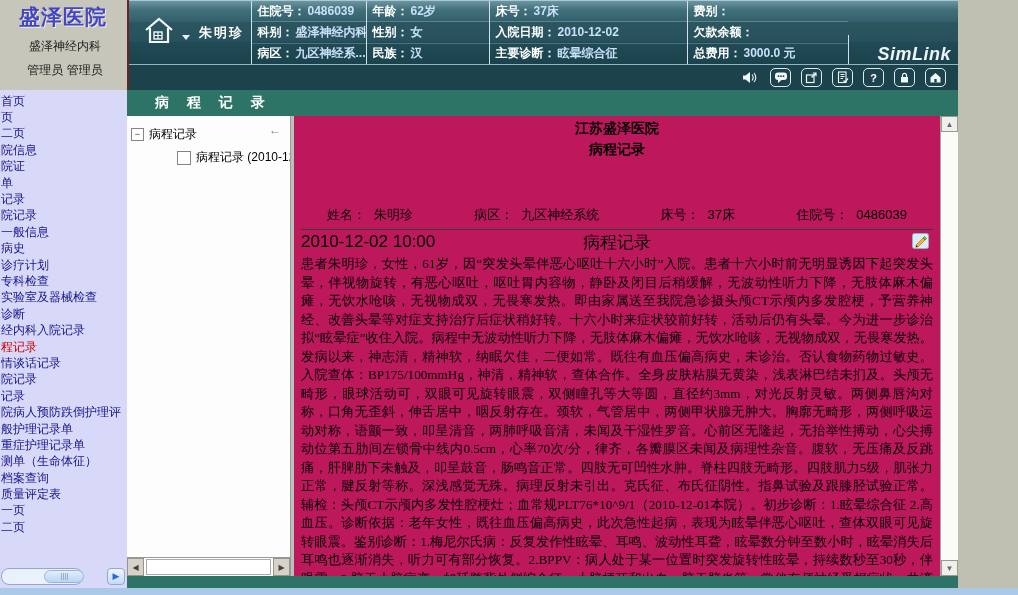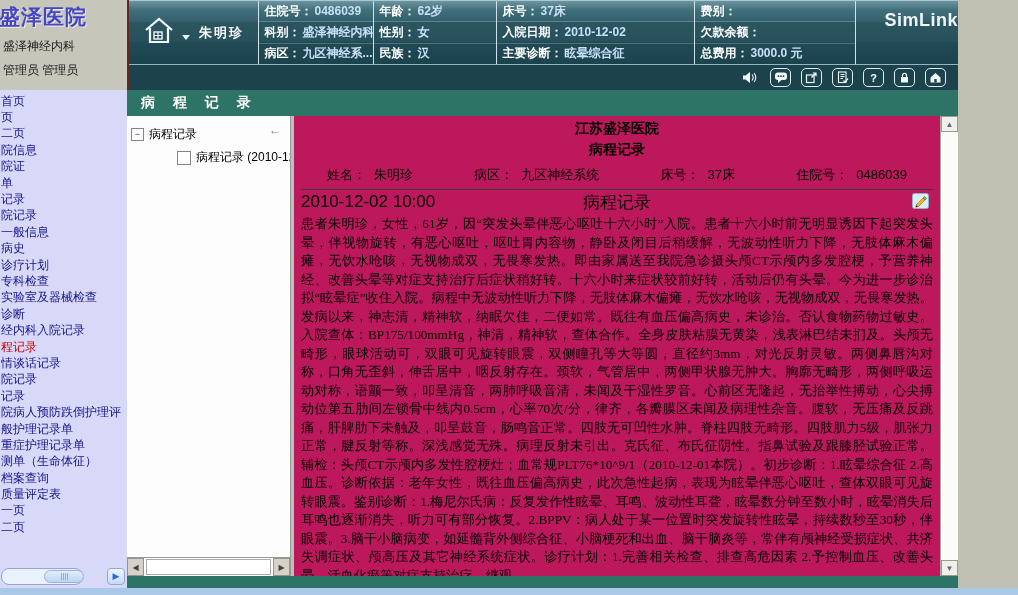--- a/index.html
+++ b/index.html
@@ -1,21 +1,21 @@
 <!DOCTYPE html>
 <html><head>
 <meta charset="utf-8">
 <style>
   html,body{margin:0;padding:0;}
   .page{position:relative;width:1018px;height:595px;background:#bfbfb2;overflow:hidden;
         font-family:"Liberation Sans","DejaVu Sans",sans-serif;}
 
   
   .logo-panel{position:absolute;left:0;top:0;width:127px;height:90px;background:#c6c6ba;
-              padding:3px 0 0 3px;box-sizing:border-box;overflow:hidden;}
+              padding:3px 0 0 3px;box-sizing:border-box;overflow:hidden;text-align:center;}
   .logo-text{color:#4545c4;font-size:21px;font-weight:bold;letter-spacing:1px;white-space:nowrap;
              text-shadow:1px 1px 0 #ecece4;margin-left:-4px;}
   .logo-sub{font-size:12px;color:#1a1a1a;margin-top:7px;white-space:nowrap;}
 
   
   .sidebar{position:absolute;left:0;top:90px;width:127px;height:505px;background:#d8d8f8;
            overflow:hidden;box-sizing:border-box;padding:3px 0 0 1px;}
   .side-item{height:16.4px;display:flex;align-items:center;font-size:12px;color:#14148e;
              white-space:nowrap;overflow:hidden;cursor:pointer;}
   .side-item.active{color:#cc0000;}
@@ -41,36 +41,36 @@
   .caret-down{width:0;height:0;border-left:4px solid transparent;border-right:4px solid transparent;
               border-top:5px solid #e8f2f6;margin-top:10px;}
   .nav-name{font-size:13px;font-weight:bold;letter-spacing:2px;margin-left:4px;}
   .info-grid{display:flex;height:100%;border-left:1px solid #cfe2ea;}
   .info-col{display:flex;flex-direction:column;border-right:1px solid #cfe2ea;box-sizing:border-box;}
   .col1{width:115px;} .col2{width:123px;} .col3{width:198px;} .col4{width:160px;border-right:none;}
   .info-cell{flex:1;display:flex;align-items:center;padding-left:5px;font-size:12px;font-weight:bold;
              color:#ffffff;white-space:nowrap;overflow:hidden;border-bottom:1px solid rgba(255,255,255,0.22);}
   .info-col .info-cell:last-child{border-bottom:none;}
   .info-cell .val{color:#c9e0f8;margin-left:2px;}
-  .brand{flex:1;color:#eef4f8;font-weight:bold;font-size:18px;
-         padding:9px 0 0 28px;letter-spacing:0.5px;border-left:1px solid #cfe2ea;box-sizing:border-box;}
+  .brand{flex:1;color:#eef4f8;font-style:italic;font-weight:bold;font-size:18px;
+         padding:9px 7px 0 28px;letter-spacing:0.5px;border-left:1px solid #cfe2ea;box-sizing:border-box;margin-top:34px;}
 
   
   .toolbar{height:26px;background:#1c424c;border-top:1px solid #8fb6c2;display:flex;
            justify-content:flex-end;align-items:center;gap:10px;padding-right:12px;box-sizing:border-box;}
   .tool-btn{width:21px;height:19px;border:1px solid #dcecf2;border-radius:5px;display:flex;
             align-items:center;justify-content:center;cursor:pointer;box-sizing:border-box;}
   .tool-plain{width:22px;height:19px;display:flex;align-items:center;justify-content:center;cursor:pointer;}
   .tool-help{color:#fff;font-size:11px;font-weight:bold;}
 
   
   .main{position:absolute;left:127px;top:90px;width:831px;height:498px;display:flex;
         flex-direction:column;background:#cfcfc6;}
   .section-titlebar{height:26px;background:#2e7466;color:#ffffff;font-weight:bold;font-size:14px;
-        letter-spacing:7px;display:flex;align-items:center;padding-left:14px;box-sizing:border-box;}
+        letter-spacing:7px;display:flex;align-items:center;padding-left:28px;box-sizing:border-box;}
   .content{flex:1;display:flex;min-height:0;}
 
   .tree-panel{width:164px;background:#fdfdfd;position:relative;box-sizing:border-box;
               border-right:1px solid #9a9a92;padding:10px 2px 0 4px;font-size:12px;overflow:hidden;}
   .tree-row{display:flex;align-items:center;gap:5px;margin-bottom:6px;white-space:nowrap;cursor:pointer;}
   .tree-row.child{margin-left:14px;padding-left:32px;}
   .tree-box{width:11px;height:11px;border:1px solid #848484;background:#fff;flex:none;
             display:flex;align-items:center;justify-content:center;font-size:9px;line-height:9px;color:#333;}
   .tree-box.check{width:12px;height:12px;}
   .back-arrow{position:absolute;right:9px;top:7px;color:#8a8a8a;font-size:12px;}
@@ -79,21 +79,21 @@
   .hs-btn{width:17px;height:100%;background:#d6d2ca;border:1px solid #97948c;box-sizing:border-box;
           color:#444;font-size:8px;display:flex;align-items:center;justify-content:center;cursor:pointer;}
   .hs-track{flex:1;margin:1px 2px;border:1px solid #aaa;background:#fff;}
 
   .splitter{width:3px;background:#b9c2ba;}
 
   .doc-panel{flex:1;background:#be185d;overflow:hidden;padding:3px 7px 0 7px;box-sizing:border-box;color:#000;}
   .doc-hospital{text-align:center;font-weight:bold;font-size:14px;margin-top:1px;}
   .doc-title{text-align:center;font-weight:bold;font-size:14px;margin-top:3px;}
   .doc-fields{display:flex;justify-content:space-between;align-items:center;font-size:13px;
-              padding:7px 26px 5px 26px;border-bottom:1px solid #3a3a3a;}
+              padding:7px 26px 5px 26px;border-bottom:1px solid #3a3a3a;margin-top:40px;}
   .doc-field{white-space:nowrap;}
   .doc-field .val{margin-left:8px;}
   .rec-header{position:relative;height:24px;display:flex;align-items:center;font-size:17px;}
   .rec-title{position:absolute;left:0;right:0;text-align:center;}
   .rec-edit{position:absolute;right:4px;top:3px;cursor:pointer;}
   .doc-body{font-size:13.2px;line-height:18.5px;text-align:justify;margin-top:1px;
             font-family:"Liberation Serif","DejaVu Serif",serif;}
 
   .v-scrollbar{width:18px;background:#fbfbf8;border-left:1px solid #a8a8a0;display:flex;
                flex-direction:column;justify-content:space-between;box-sizing:border-box;}

